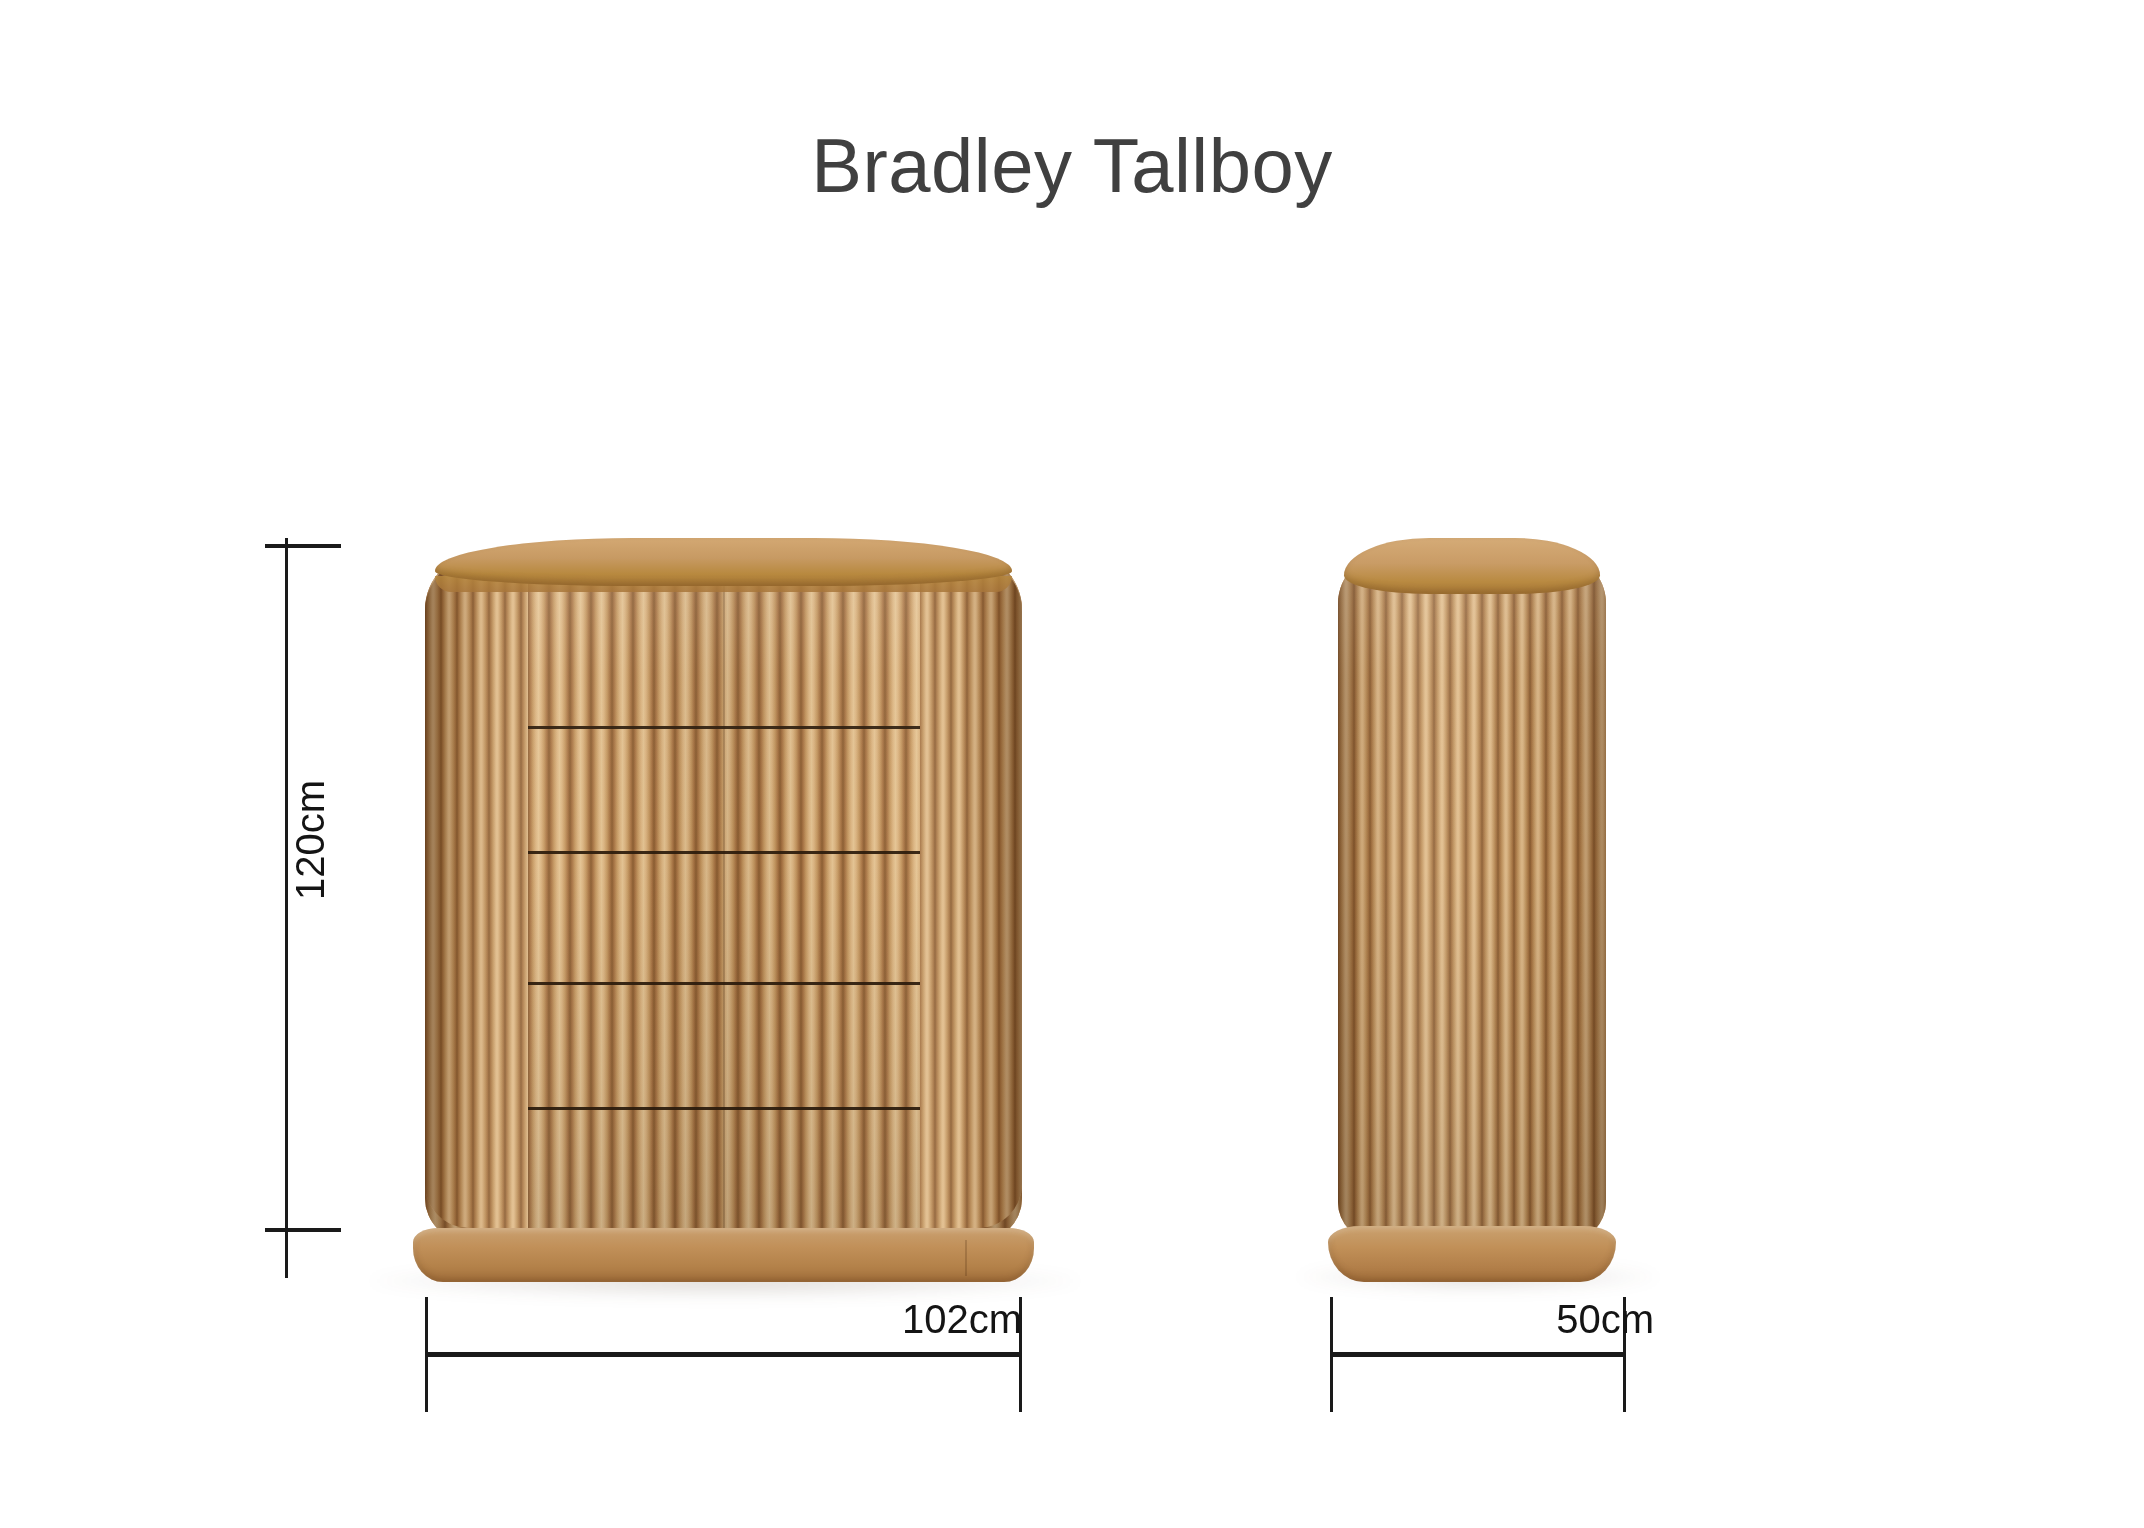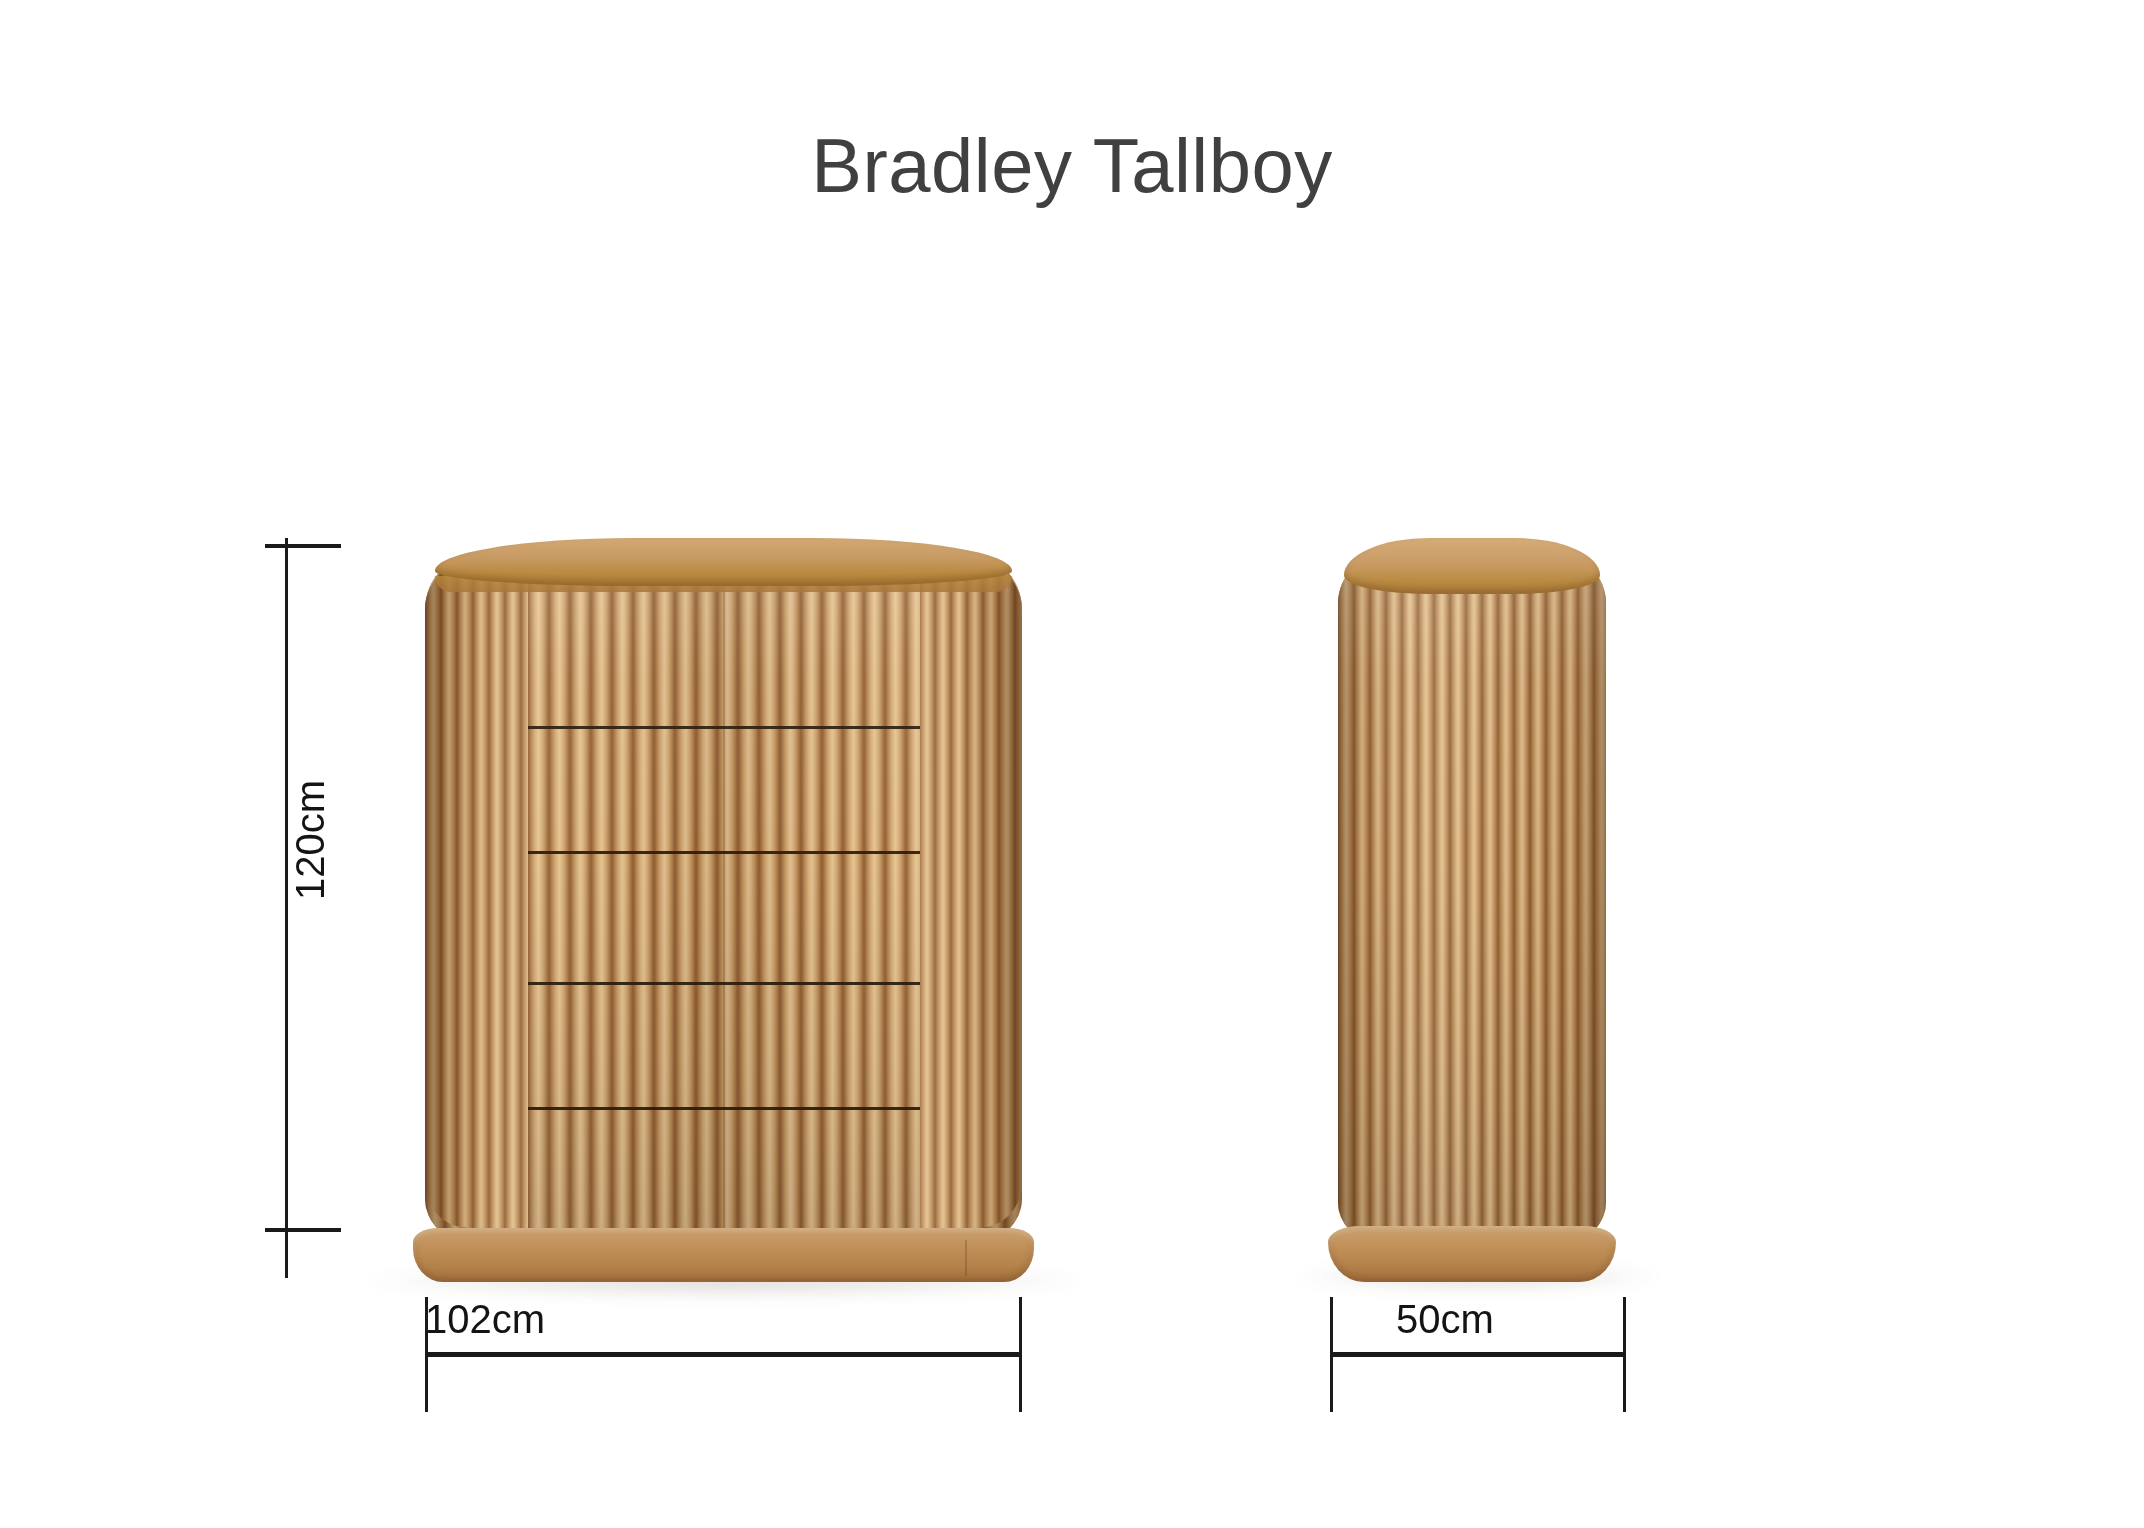--- a/index.html
+++ b/index.html
@@ -40,27 +40,27 @@
   #height-dim-label{
     left:0;top:0;
     transform:translate(288px,900px) rotate(-90deg);
     transform-origin:0 0;
   }
 
   
   #width-dim-line{ left:425px; top:1352px; width:597px; height:5px; }
   #width-tick-left{ left:425px; top:1297px; width:3px; height:115px; }
   #width-tick-right{ left:1019px; top:1297px; width:3px; height:115px; }
-  #width-dim-label{ left:425px; top:1297px; width:597px; text-align:left; }
+  #width-dim-label{ left:425px; top:1297px; width:597px; text-align:right; }
 
   
   #depth-dim-line{ left:1330px; top:1352px; width:296px; height:5px; }
   #depth-tick-left{ left:1330px; top:1297px; width:3px; height:115px; }
   #depth-tick-right{ left:1623px; top:1297px; width:3px; height:115px; }
-  #depth-dim-label{ left:1396px; top:1297px; width:348px; text-align:left; }
+  #depth-dim-label{ left:1306px; top:1297px; width:348px; text-align:right; }
 
   
   
   .flutes{
     position:absolute;inset:0;
     background-image:repeating-linear-gradient(
       to right,
       #8d5f33 0px,
       #a87444 2px,
       #c79a63 5px,

